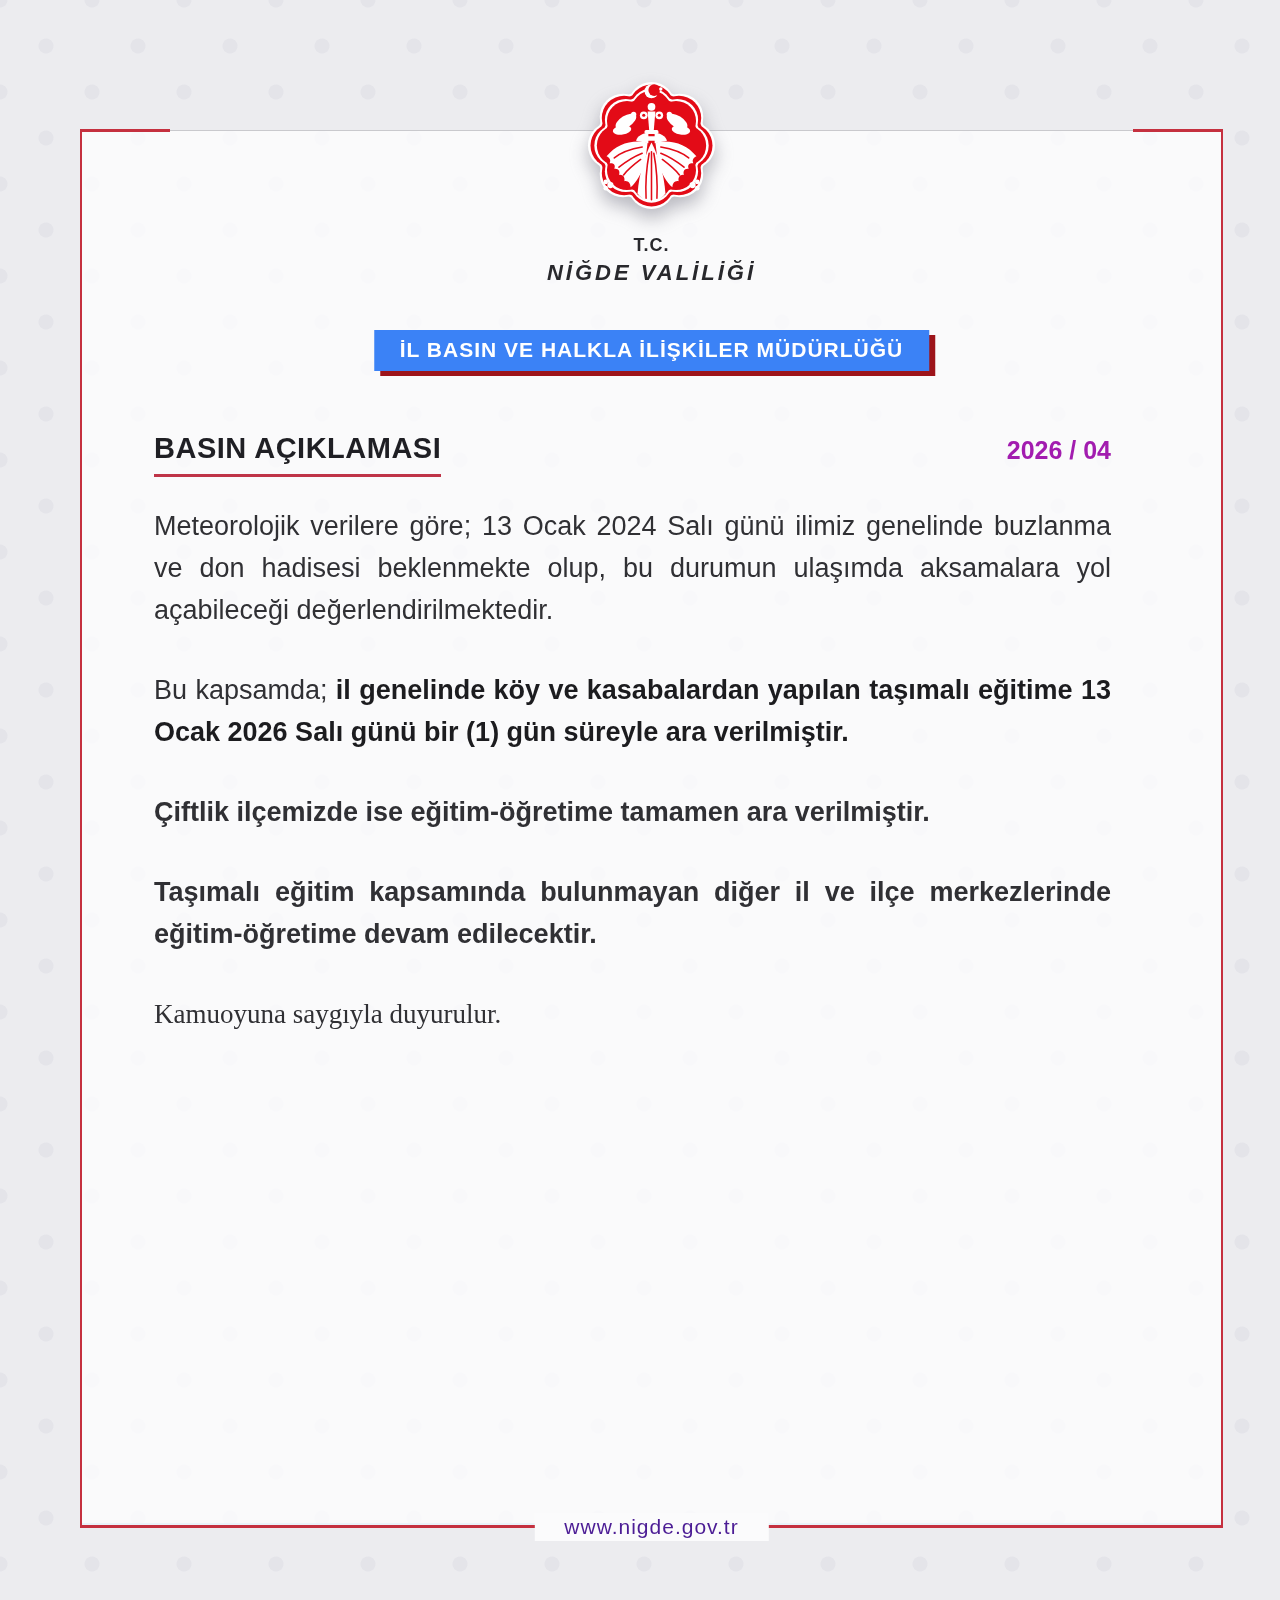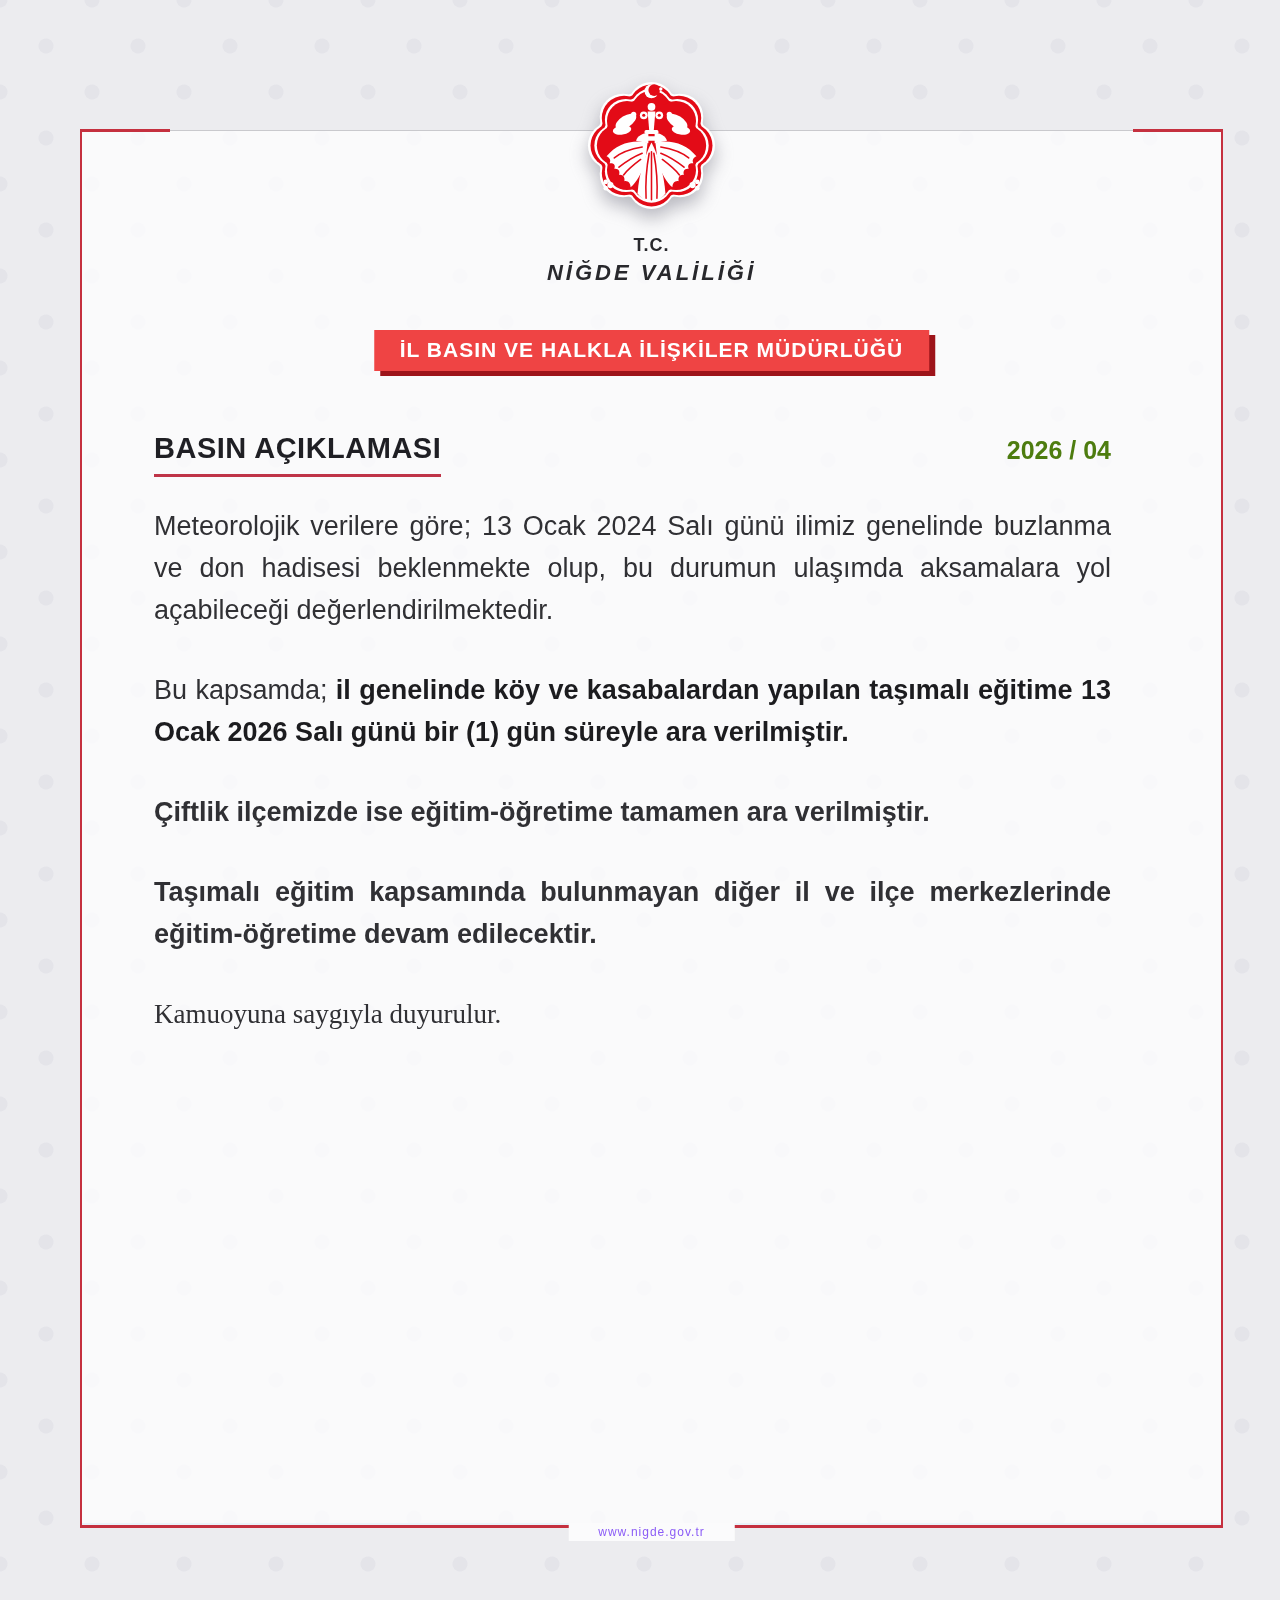--- a/index.html
+++ b/index.html
@@ -32,42 +32,42 @@
   
   .emblem-wrap { position:absolute; top:-62px; left:0; right:0; text-align:center; }
   .emblem-wrap svg { display:block; margin:0 auto; filter:drop-shadow(0 9px 9px rgba(105,105,120,.45)); }
   .vein { fill:none; stroke:#e30b17; stroke-width:2; stroke-linecap:round; }
   .state-prefix { margin-top:12px; font-size:18px; font-weight:800; letter-spacing:1px; color:#28282c; }
   .org-name { margin-top:4px; font-size:22px; font-weight:800; letter-spacing:3px; color:#28282c;font-style:italic; }
 
   
   .banner {
     position:absolute; top:200px; left:50%; transform:translateX(-50%);
-    background:#ef4444; color:#fff; white-space:nowrap;
+    background:#3b82f6; color:#fff; white-space:nowrap;
     padding:8px 26px 9px; font-size:21px; font-weight:700; letter-spacing:1px;
     box-shadow:6px 5px 0 #9d141a;
   }
 
   
   .content { position:absolute; left:72px; right:110px; top:302px; }
   .title-row { display:flex; justify-content:space-between; align-items:flex-end; margin-bottom:28px;gap:47px; }
   .doc-title {
     font-size:29px; font-weight:800; letter-spacing:.5px; color:#1f1f24;
     border-bottom:3px solid #bf3448; padding-bottom:9px;
   }
-  .doc-ref { font-size:25px; font-weight:600; color:#4d7c0f; padding-bottom:12px; }
+  .doc-ref { font-size:25px; font-weight:600; color:#a21caf; padding-bottom:12px; }
 
   .content p { font-size:27px; line-height:42px; color:#303034; text-align:justify; margin-bottom:38px; }
   .content p.plain { text-align:left;font-family:Liberation Serif, serif; }
   .emphasis, .em-inline { font-weight:700; color:#1c1c1f; }
 
   
   .footer-label {
     position:absolute; bottom:-16px; left:50%; transform:translateX(-50%);
-    background:#fbfbfc; padding:2px 30px; font-size:12px; letter-spacing:1px; color:#8b5cf6;
+    background:#fbfbfc; padding:2px 30px; font-size:21px; letter-spacing:1px; color:#4c1d95;
     white-space:nowrap;
   }
 </style>
 </head>
 <body>
 
 <div class="card">
   <div class="card-topline"></div>
   <div class="corner-cap left"></div>
   <div class="corner-cap right"></div>

